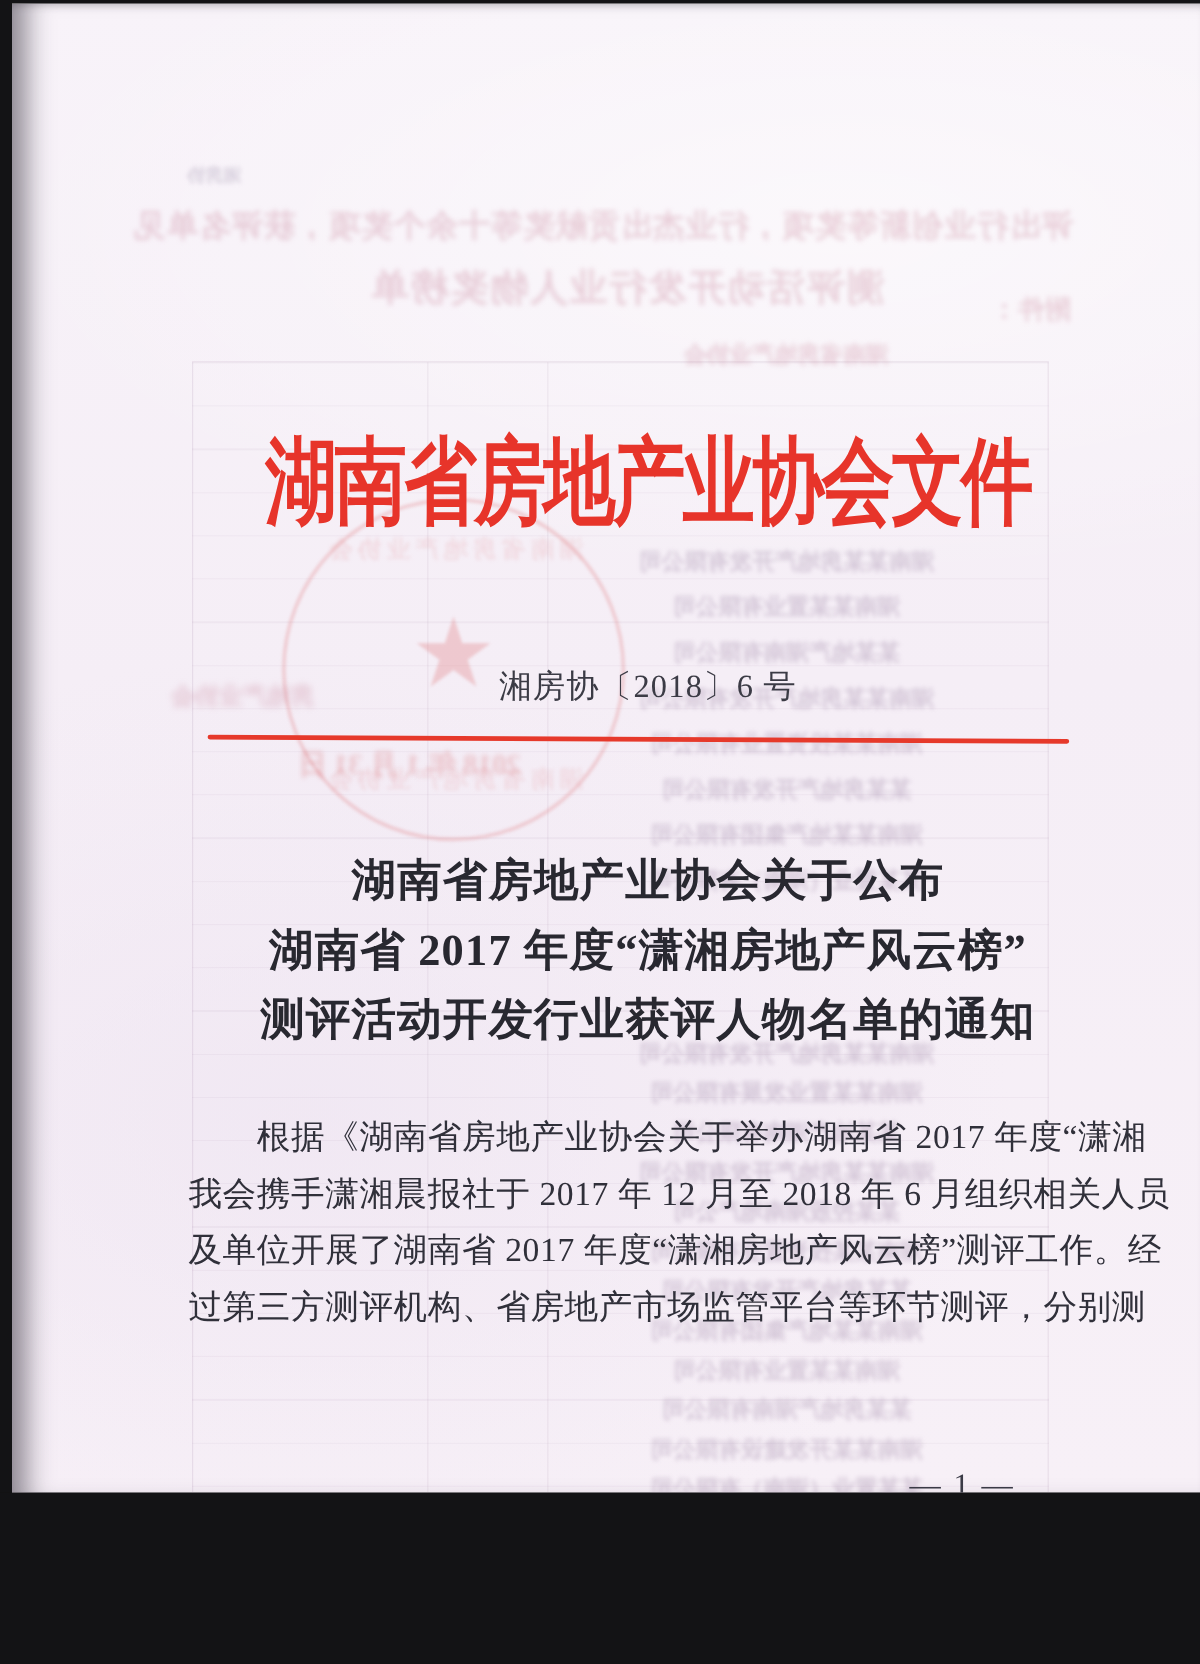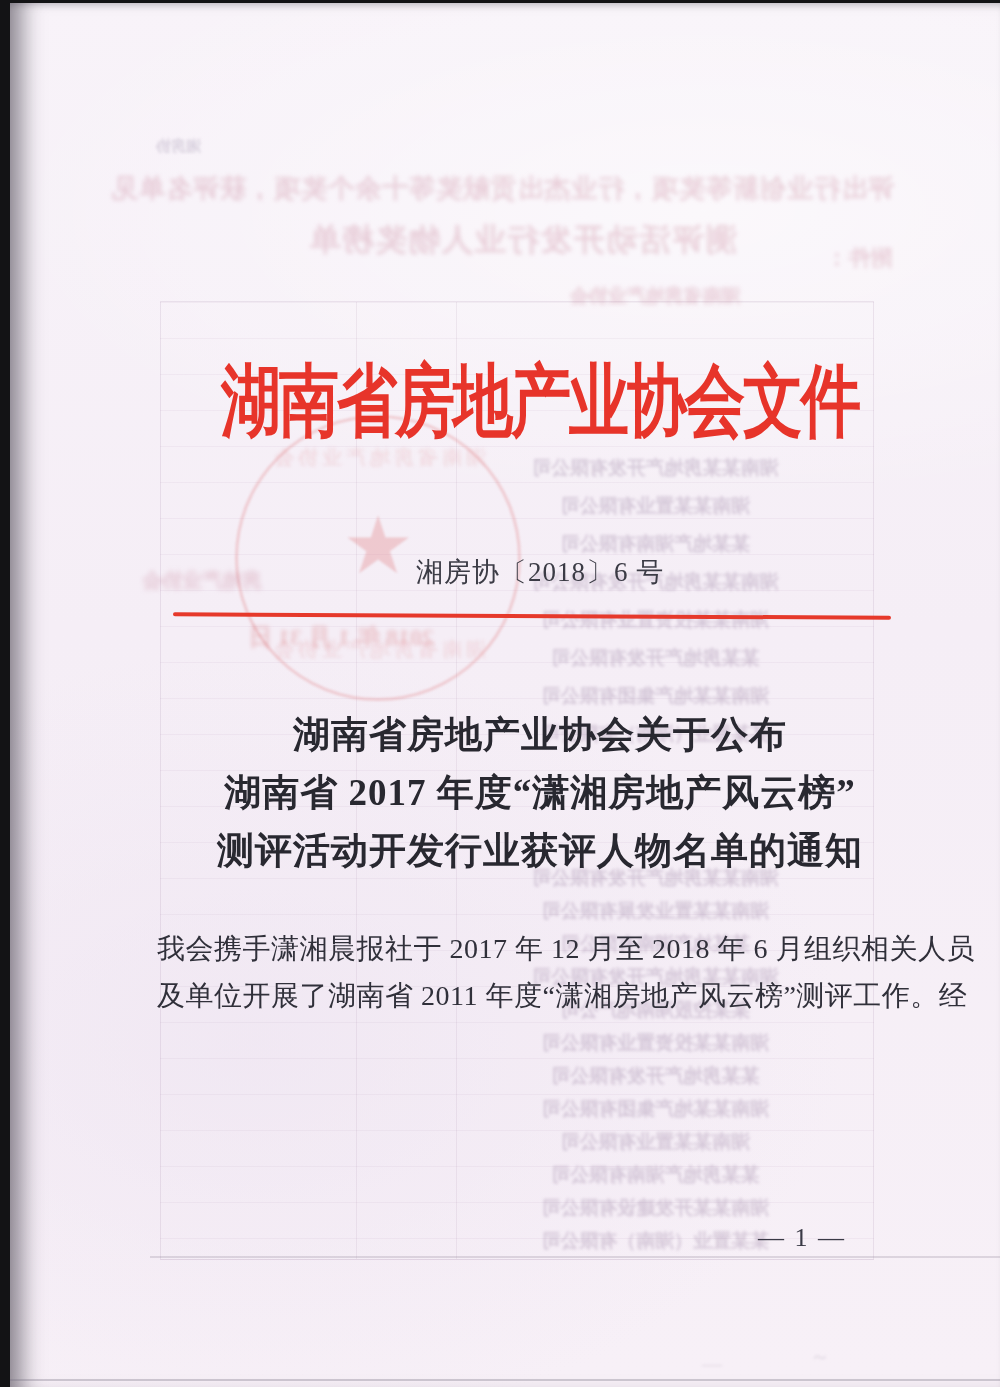--- a/index.html
+++ b/index.html
@@ -1,17 +1,17 @@
 <!DOCTYPE html>
 <html><head>
 <meta charset="utf-8">
 <style>
   html,body{margin:0;padding:0;background:#131315;}
   .canvas{
-    position:relative;width:1000px;height:1387px;overflow:hidden;
+    position:relative;width:1000px;height:1244px;overflow:hidden;
     font-family:"Liberation Serif","DejaVu Serif",serif;background:#131315;
   }
   .paper{
     position:absolute;left:10px;top:3px;right:0;bottom:0;
     background:
       radial-gradient(1200px 500px at 70% 15%, rgba(255,255,255,0.5), rgba(255,255,255,0) 60%),
       radial-gradient(900px 600px at 25% 75%, rgba(236,226,240,0.55), rgba(236,226,240,0) 65%),
       linear-gradient(180deg,#f8f3f9 0%,#f5eef6 45%,#f7f0f7 100%);
     box-shadow:inset 26px 0 22px -14px rgba(55,50,62,0.55), inset 0 6px 8px -6px rgba(55,50,62,0.4);
   }
@@ -131,22 +131,24 @@
 
     <div class="abs ctr notice-title" style="color:#282830;">
 
     <div class="title-line">湖南省房地产业协会关于公布</div>
         <div class="title-line">湖南省 2017 年度“潇湘房地产风云榜”</div>
         <div class="title-line">测评活动开发行业获评人物名单的通知</div>
       </div>
 
     <div class="abs body-text" style="color:#30303a;">
 
+        <div class="body-line">　　根据《湖南省房地产业协会关于举办湖南省 2017 年度“潇湘</div>
         <div class="body-line">我会携手潇湘晨报社于 2017 年 12 月至 2018 年 6 月组织相关人员</div>
-        <div class="body-line">及单位开展了湖南省 2011 年度“潇湘房地产风云榜”测评工作。经</div>
+        <div class="body-line">及单位开展了湖南省 2017 年度“潇湘房地产风云榜”测评工作。经</div>
+        <div class="body-line">过第三方测评机构、省房地产市场监管平台等环节测评，分别测</div>
         <div class="body-line">　</div>
       </div>
 
     <div class="abs page-number" style="color:#3a3a46;">— 1 —</div>
 
     <div class="abs crease crease1"></div>
     <div class="abs crease crease2"></div>
     <div class="abs bmark1">～</div>
     <div class="abs bmark2">—</div>
   </div>

